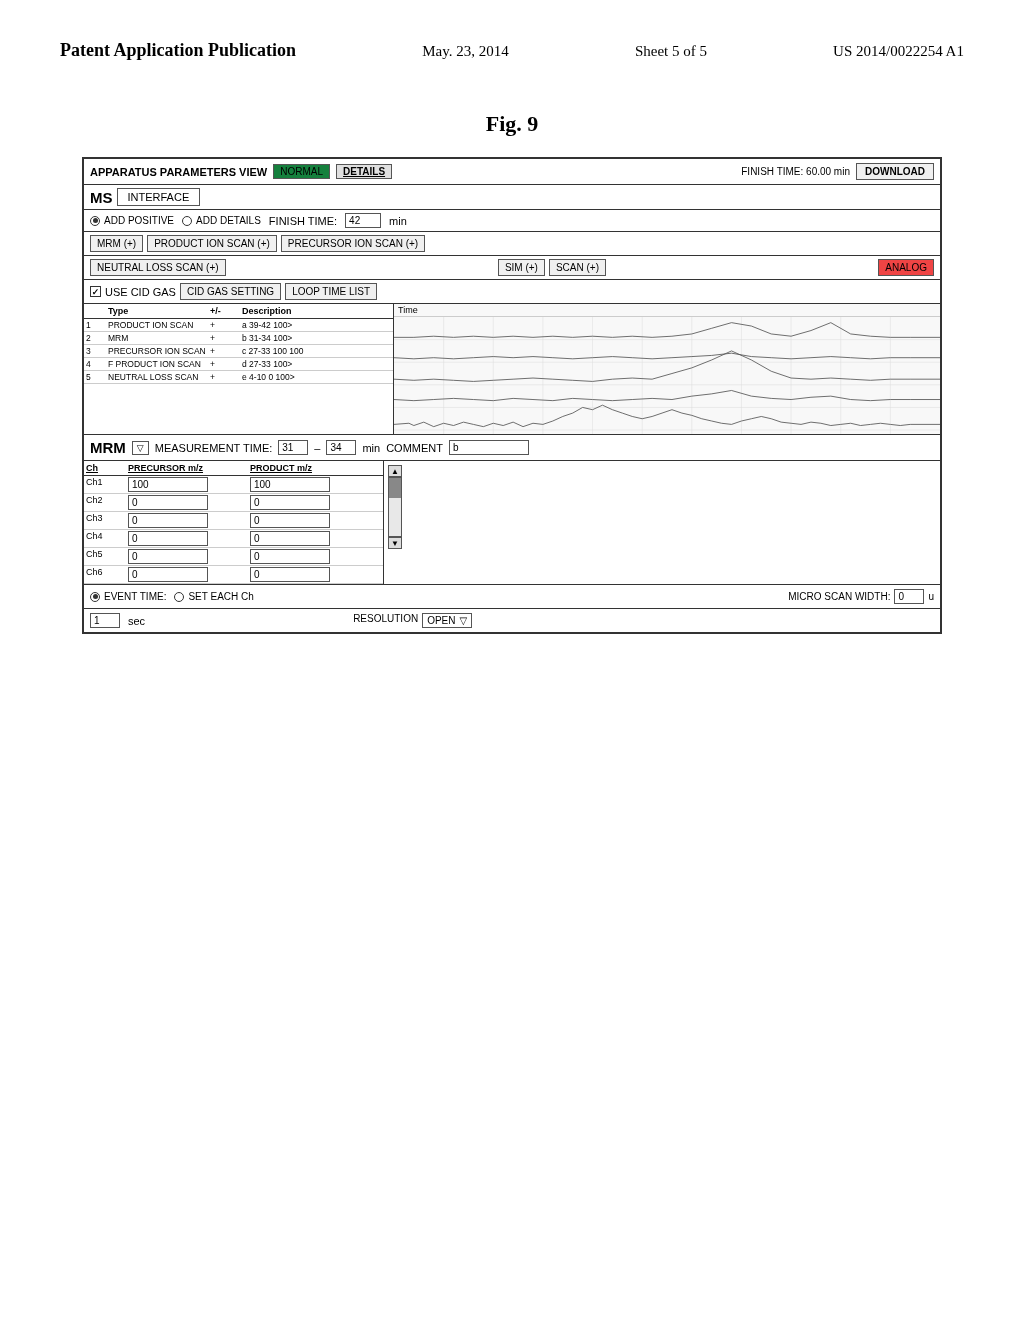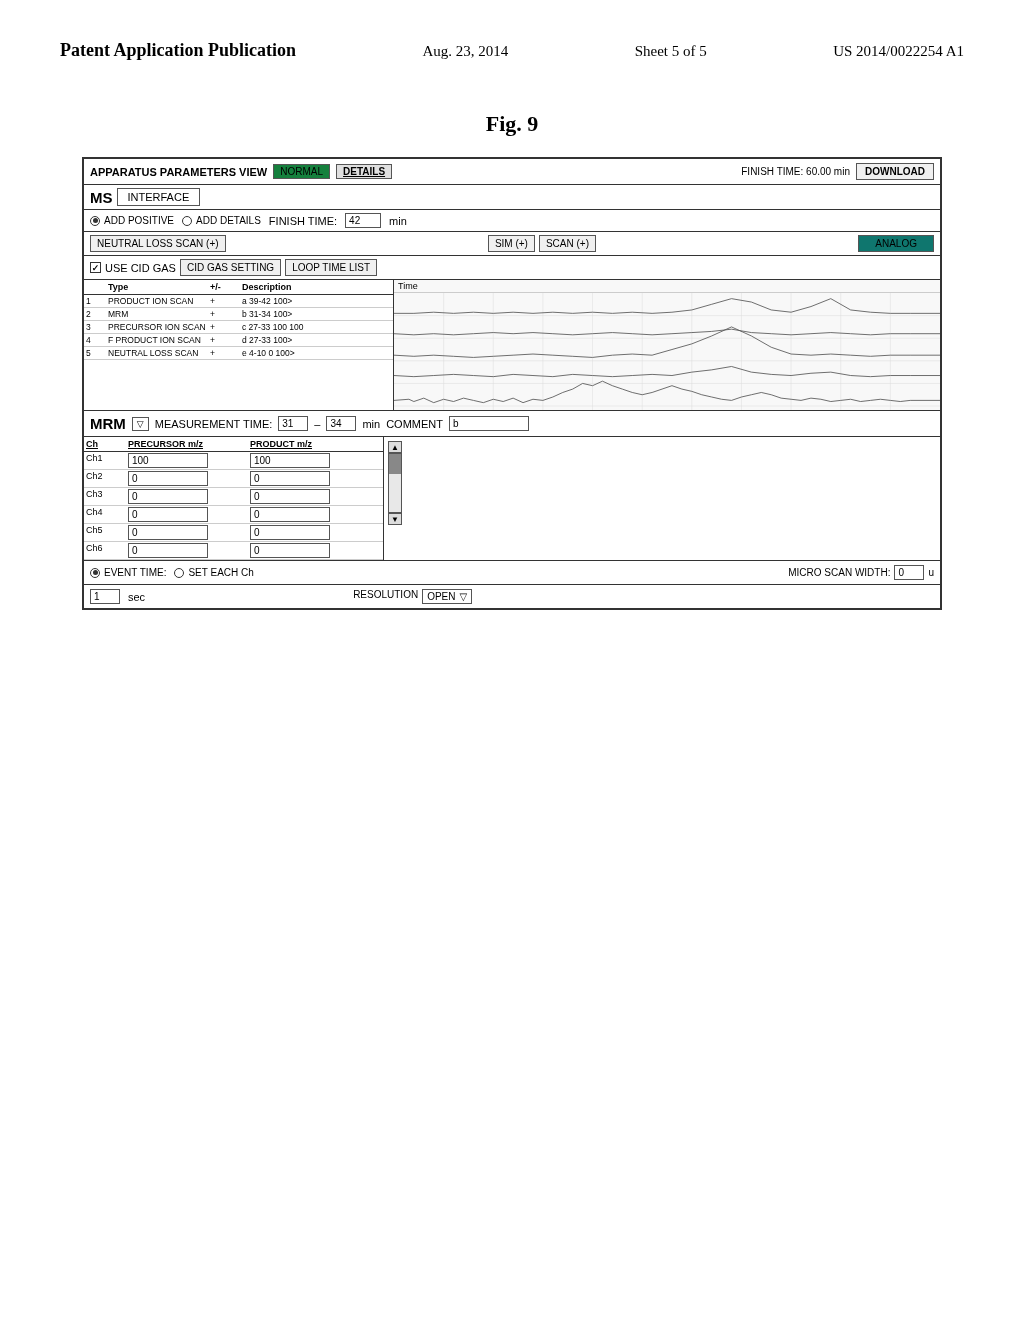--- a/index.html
+++ b/index.html
@@ -168,23 +168,23 @@
     .scan-btn {
       border: 1px solid #555;
       padding: 2px 6px;
       font-size: 10px;
       background: #f0f0f0;
       cursor: pointer;
     }
 
     .scan-btn-right {
       border: 1px solid #555;
-      padding: 2px 16px;
-      font-size: 10px;
-      background: #0f766e;
+      padding: 2px 6px;
+      font-size: 10px;
+      background: #ef4444;
       cursor: pointer;
       margin-left: auto;
     }
 
     .neutral-loss-row {
       display: flex;
       align-items: center;
       padding: 3px 6px;
       gap: 4px;
       border-bottom: 1px solid #333;
@@ -392,21 +392,21 @@
       font-size: 10px;
       width: 30px;
       background: #fff;
     }
   </style>
 </head>
 <body>
 
 <div class="page-header">
   <span class="header-left">Patent Application Publication</span>
-  <span class="header-middle">Aug. 23, 2014</span>
+  <span class="header-middle">May. 23, 2014</span>
   <span class="header-middle">Sheet 5 of 5</span>
   <span class="header-right">US 2014/0022254 A1</span>
 </div>
 
 <div class="fig-label">Fig. 9</div>
 
 <div class="main-content">
   <div class="apparatus-box">
 
     <div class="apparatus-title-row">
@@ -429,20 +429,25 @@
       </div>
       <div class="radio-group">
         <div class="radio-circle"></div>
         <span>ADD DETAILS</span>
       </div>
       <span>FINISH TIME:</span>
       <input class="small-input" value="42" style="">
       <span>min</span>
     </div>
 
+    <div class="scan-buttons-row">
+      <button class="scan-btn">MRM (+)</button>
+      <button class="scan-btn">PRODUCT ION SCAN (+)</button>
+      <button class="scan-btn">PRECURSOR ION SCAN (+)</button>
+    </div>
 
     <div class="neutral-loss-row">
       <button class="scan-btn">NEUTRAL LOSS SCAN (+)</button>
       <div class="sim-scan-group">
         <button class="scan-btn">SIM (+)</button>
         <button class="scan-btn">SCAN (+)</button>
       </div>
       <button class="scan-btn-right">ANALOG</button>
     </div>
 

